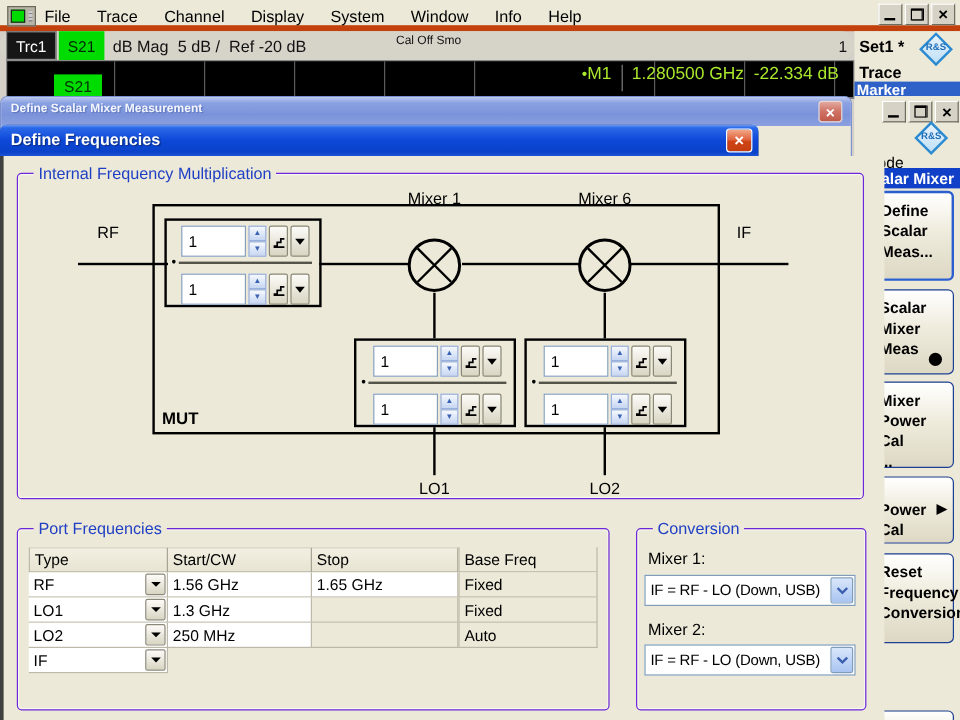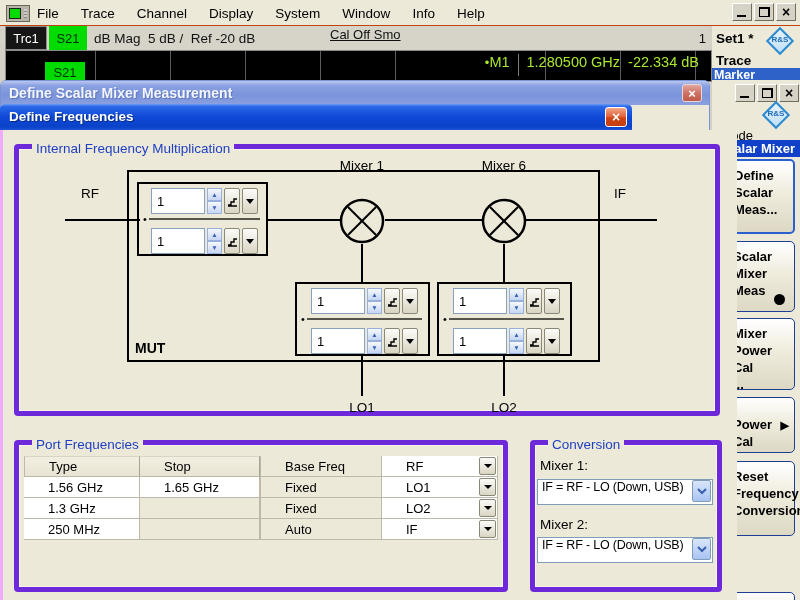--- a/index.html
+++ b/index.html
@@ -1,41 +1,41 @@
 <!DOCTYPE html>
 <html><head>
 <meta charset="utf-8">
 <style>
   * { margin:0; padding:0; box-sizing:border-box; }
   html,body { width:800px; height:600px; overflow:hidden; }
   body { font-family:"Liberation Sans", sans-serif; }
   .app { position:relative; width:800px; height:600px; background:#d4d0c8; overflow:hidden; }
 
   
-  .menubar { position:absolute; left:0; top:0; width:800px; height:26px; background:#ece9d8; border-bottom:1px solid #c2410c; }
+  .menubar { position:absolute; left:0; top:0; width:800px; height:26px; background:#ece9d8; border-bottom:5px solid #c2410c; }
   .appicon { position:absolute; left:6px; top:5px; width:24px; height:17px; background:#b8b4a8; border:1px solid #6a6758; display:flex; }
   .appicon .scr { width:12px; height:11px; margin:2px 1px 2px 2px; background:#00dc00; border:1px solid #222; }
   .appicon .kp { flex:1; margin:3px 2px; background:repeating-linear-gradient(0deg,#888 0 1px,#ccc 1px 3px); }
   .menuitems { position:absolute; left:34px; top:0; height:26px; display:flex; gap:16px; align-items:center; font-size:13.5px; color:#000; }
   .menuitems span { padding:2px 3px; cursor:default; }
   .winctl { position:absolute; display:flex; gap:2px; }
   .winctl-main { right:4px; top:3px; }
   .wbtn { width:20px; height:18px; background:#d6d2c6; border-top:1px solid #fff; border-left:1px solid #fff; border-right:1px solid #6f6c60; border-bottom:1px solid #6f6c60; display:flex; align-items:center; justify-content:center; font-size:12px; font-weight:bold; color:#000; position:relative; }
   .g-min { position:absolute; left:4px; bottom:3px; width:9px; height:2px; background:#000; }
   .g-res { position:relative; width:11px; height:10px; }
   .g-res:before { content:""; position:absolute; right:0; top:0; width:8px; height:7px; border:1px solid #000; border-top-width:2px; }
   .g-res:after { content:""; position:absolute; left:0; bottom:0; width:8px; height:7px; border:1px solid #000; border-top-width:2px; background:#d6d2c6; }
   .g-x { font-size:14px; font-weight:bold; line-height:1; }
 
   
   .tracebar { position:absolute; left:0; top:26px; width:712px; height:24px; background:#d6d3c9;border-radius:12px; }
   .trc1 { position:absolute; left:5px; top:0; width:42px; height:24px; background:#161616; color:#fff; border:1px solid #8d8d8d; font-size:13px; display:flex; align-items:center; justify-content:center; }
   .s21badge { position:absolute; left:49px; top:0; width:38px; height:24px; background:#00dc00; color:#002800; font-size:13px; display:flex; align-items:center; justify-content:center; }
   .tsettings { position:absolute; left:94px; top:0; height:24px; display:flex; align-items:center; font-size:13.5px; color:#111; white-space:pre; }
-  .tcal { position:absolute; left:330px; top:0; height:16px; display:flex; align-items:center; font-size:13px; color:#111;text-decoration:underline; }
+  .tcal { position:absolute; left:330px; top:0; height:16px; display:flex; align-items:center; font-size:10px; color:#111; }
   .tchan { position:absolute; right:6px; top:0; height:24px; display:flex; align-items:center; font-size:13px; color:#111; }
 
   
   .chart { position:absolute; left:5px; top:50px; width:707px; height:32px; background:#000; border:1px solid #8a8a8a; overflow:hidden; }
   .gline { position:absolute; top:0; bottom:0; width:1px; background:#5c5c5c; }
   .chart .s21b { position:absolute; left:39px; top:11px; width:40px; height:20px; background:#00dc00; color:#003000; font-size:13px; display:flex; align-items:center; justify-content:center; }
   .mk { position:absolute; right:12px; top:3px; height:22px; display:flex; align-items:flex-start; gap:8px; color:#a9e82c; font-size:14.5px; }
   .mk .sep { width:1px; height:22px; background:#7d7d7d; }
   .mk .bullet { font-size:13px; }
 
@@ -57,31 +57,31 @@
   .skheader { position:absolute; left:0; top:60px; width:88px; height:17px; background:#1140c8; color:#fff; font-weight:bold; font-size:13px; text-align:right; padding-right:4px; line-height:17px; white-space:nowrap; overflow:visible; }
   .skheader span { position:absolute; right:5px; white-space:nowrap; }
   .skbtn { position:absolute; left:-6px; width:89px; border:1px solid #1c3f94; border-radius:5px; background:linear-gradient(180deg,#ffffff,#efecdd 45%,#ddd8c4); font-size:13px; font-weight:bold; color:#000; padding:7px 2px 0 26px; white-space:pre-line; line-height:1.3; }
   .skbtn.focused { border:2px solid #2b5fd0; }
   .radio-dot { position:absolute; right:9px; bottom:6px; width:11px; height:11px; border-radius:50%; background:#000; }
   .sk-arrow { position:absolute; right:5px; top:50%; transform:translateY(-50%); font-size:11px; }
 
   
   .dlg-back { position:absolute; left:0; top:80px; width:710px; height:520px; z-index:4; background:#ece9d8; border:1px solid #7b93d4; border-radius:6px 6px 0 0; }
   .tb-inactive { position:absolute; left:0; top:0; right:0; height:24px; border-radius:5px 5px 0 0; background:linear-gradient(180deg,#b9c8f0 0%,#8aa1e2 20%,#7b93da 60%,#8aa0e0 100%); }
-  .tb-inactive .ttl { position:absolute; left:8px; top:4px; color:#f4f6ff; font-weight:bold; font-size:14px; text-shadow:1px 1px 1px #5c74b8; }
+  .tb-inactive .ttl { position:absolute; left:8px; top:4px; color:#f4f6ff; font-weight:bold; font-size:10px; text-shadow:1px 1px 1px #5c74b8; }
   .xbtn { position:absolute; display:flex; align-items:center; justify-content:center; color:#fff; font-weight:bold; border-radius:3px; }
   .xbtn-back { right:7px; top:3px; width:20px; height:18px; font-size:13px; border:1px solid #e8d7d2; background:linear-gradient(180deg,#e2a89e,#cf7264 50%,#c05a4a); }
-  .dlg-front { position:absolute; left:0; top:104px; width:632px; height:496px; z-index:10; background:#f0abfc; border-radius:6px 6px 0 0; }
+  .dlg-front { position:absolute; left:0; top:104px; width:632px; height:496px; z-index:10; background:#404040; border-radius:6px 6px 0 0; }
   .tb-active { position:absolute; left:0; top:0; right:0; height:26px; border-radius:5px 5px 0 0; background:linear-gradient(180deg,#6a9cf5 0%,#2a68e8 10%,#0d48d8 50%,#0a42c8 88%,#1e54d4 100%); }
   .tb-active .ttl { position:absolute; left:9px; top:5px; color:#fff; font-weight:bold; font-size:13.5px; text-shadow:1px 1px 1px #0a2a78; }
   .xbtn-front { right:5px; top:3px; width:22px; height:20px; font-size:14px; border:1px solid #fff; background:linear-gradient(180deg,#f2a988 0%,#e0603a 48%,#ce4414 55%,#c63d10 100%); }
   .dlg-body { position:absolute; left:3px; top:26px; width:734px; height:470px; background:#ece9d8; overflow:hidden; }
 
   
-  .grp { position:absolute; border:5px solid #6d28d9; border-radius:4px; box-shadow:inset 0 0 0 1px #f8f6ee; }
+  .grp { position:absolute; border:1px solid #6d28d9; border-radius:4px; box-shadow:inset 0 0 0 1px #f8f6ee; }
   .grp-label { position:absolute; top:-8px; left:13px; background:#ece9d8; padding:0 4px; font-size:13.5px; color:#1f3fc4; }
 
   
   .blk { position:absolute; background:#000; }
   .dlabel { position:absolute; font-size:13.5px; color:#000; }
   .mutbox { position:absolute; border:2px solid #000; }
   .fracbox { position:absolute; border:2px solid #000; }
   .fracdot { position:absolute; left:4px; top:50%; transform:translateY(-50%); font-size:11px; }
   .fracline { position:absolute; left:10px; right:6px; top:50%; height:2px; margin-top:-1px; background:#55544a; }
   .mixer { position:absolute; width:46px; height:46px; }
@@ -89,29 +89,29 @@
 
   .sprow { position:absolute; height:26px; display:flex; gap:2px; }
   .spfield { width:54px; height:26px; background:#fff; border:1px solid #86a0bd; font-size:13px; display:flex; align-items:center; padding-left:5px; }
   .spud { width:15px; height:26px; display:flex; flex-direction:column; }
   .spud span { flex:1; display:flex; align-items:center; justify-content:center; font-size:6.5px; color:#3a62b0; background:linear-gradient(180deg,#f6f9fe,#c6d6f2); border:1px solid #98b0de; }
   .spbtn { width:16px; height:26px; background:linear-gradient(180deg,#fcfbf8,#d9d5c3); border:1px solid #8a8876; border-radius:2px; display:flex; align-items:center; justify-content:center; }
   .tri-dn { width:0; height:0; border-left:4px solid transparent; border-right:4px solid transparent; border-top:5px solid #000; }
 
   
   .ptable { position:absolute; display:grid; grid-template-columns:116px 120px 122px 116px; grid-auto-rows:21px; font-size:13px; }
-  .cell { border-right:1px solid #bdb9aa; border-bottom:1px solid #bdb9aa; padding-left:24px; display:flex; align-items:center; color:#000; background:#ece9d8; position:relative; }
+  .cell { border-right:1px solid #bdb9aa; border-bottom:1px solid #bdb9aa; padding-left:4px; display:flex; align-items:center; color:#000; background:#ece9d8; position:relative; }
   .cell.hd { border-top:1px solid #d9d5c6; border-right:1px solid #a8a494; background:linear-gradient(180deg,#f2efe2,#e8e4d3); }
   .cell.first { border-left:1px solid #bdb9aa; }
   .cell.white { background:#fff; }
   .ddbtn { position:absolute; right:1px; top:1px; bottom:1px; width:17px; background:linear-gradient(180deg,#fcfbf8,#d9d5c3); border:1px solid #8a8876; border-radius:2px; display:flex; align-items:center; justify-content:center; }
 
   
   .cvlabel { position:absolute; font-size:13.5px; color:#000; }
-  .combo { position:absolute; width:176px; height:26px; background:#fff; border:1px solid #7f9db9; display:flex; align-items:flex-start; }
+  .combo { position:absolute; width:176px; height:26px; background:#fff; border:1px solid #7f9db9; display:flex; align-items:center; }
   .combo .val { flex:1; font-size:12.5px; padding-left:4px; letter-spacing:-0.2px; white-space:nowrap; overflow:hidden; }
   .chev { width:19px; height:22px; margin-right:1px; border:1px solid #7f9db9; border-radius:2px; background:linear-gradient(180deg,#d9e6fb,#a9c4f2); display:flex; align-items:center; justify-content:center; }
 </style>
 </head>
 <body>
 
 <div class="app">
 
   <div class="menubar">
     <div class="appicon">
@@ -366,20 +366,21 @@
               <span class="tri-dn"></span>
             </div>
         </div>
       </div>
 
       <div class="grp" style="left:11px;top:310px;width:494px;height:152px">
         <span class="grp-label">Port Frequencies</span>
       </div>
       <div class="ptable" style="left:21px;top:326px">
         <div class="cell hd first">Type</div>
+        <div class="cell hd">Start/CW</div>
         <div class="cell hd">Stop</div>
 
         <div class="cell first">Base Freq</div>
         <div class="cell white">
             <span>RF</span>
             <span class="ddbtn">
               <span class="tri-dn" style="border-top-width:4px"></span>
             </span>
           </div>
         <div class="cell white">1.56 GHz</div>

